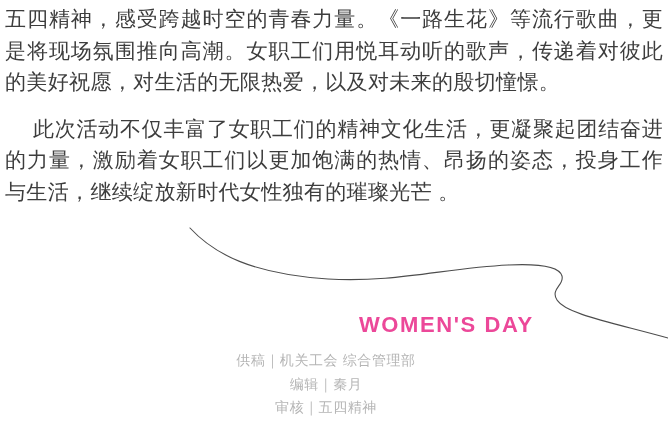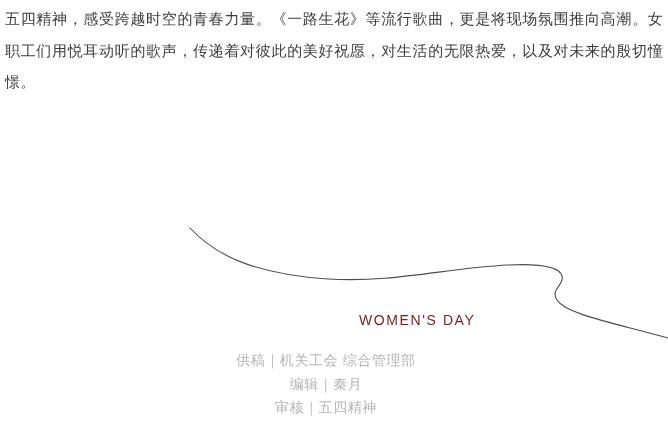--- a/index.html
+++ b/index.html
@@ -6,39 +6,39 @@
   .page{
     position:relative;
     width:668px;height:422px;
     background:#ffffff;
     overflow:hidden;
     font-family:"Liberation Sans","DejaVu Sans",sans-serif;
   }
   .article{
     position:absolute;
     left:5px;right:5px;top:3px;
-    font-size:15px;
+    font-size:21px;
     line-height:31.5px;
     letter-spacing:0.35px;
     color:#3d3d3d;
     text-align:justify;
   }
   .para{margin:0;}
   .para-indent{margin-top:15px;text-indent:28px;}
   .curve{
     position:absolute;left:0;top:0;width:668px;height:422px;
     pointer-events:none;
   }
   .heading{
     position:absolute;
     left:359px;top:312px;
-    font-size:14px;
-    font-weight:normal;
+    font-size:22px;
+    font-weight:bold;
     letter-spacing:1.6px;
-    color:#7f1d1d;
+    color:#ec4899;
     white-space:nowrap;
   }
   .credits{
     position:absolute;
     left:-8px;top:349px;
     width:668px;
     text-align:center;
     font-size:14px;
     line-height:23.5px;
     letter-spacing:0.6px;
@@ -46,20 +46,21 @@
   }
   .credit-line{white-space:nowrap;}
 </style>
 </head>
 <body>
 
 <div class="page">
 
   <div class="article">
     <p class="para">五四精神，感受跨越时空的青春力量。《一路生花》等流行歌曲，更是将现场氛围推向高潮。女职工们用悦耳动听的歌声，传递着对彼此的美好祝愿，对生活的无限热爱，以及对未来的殷切憧憬。</p>
+    <p class="para para-indent">此次活动不仅丰富了女职工们的精神文化生活，更凝聚起团结奋进的力量，激励着女职工们以更加饱满的热情、昂扬的姿态，投身工作与生活，继续绽放新时代女性独有的璀璨光芒 。</p>
   </div>
 
   <svg class="curve" viewBox="0 0 668 422" xmlns="http://www.w3.org/2000/svg" aria-hidden="true">
     <path d="M 190 228
              C 214 254, 252 274, 328 279
              C 394 283, 446 268, 508 265
              C 539 263.5, 559.5 267, 562 276
              C 564.5 285, 550 289, 557 300
              C 566 314, 610 322, 668 338" fill="none" stroke="#4d4d4d" stroke-width="1.1" stroke-linecap="round"></path>
   </svg>

